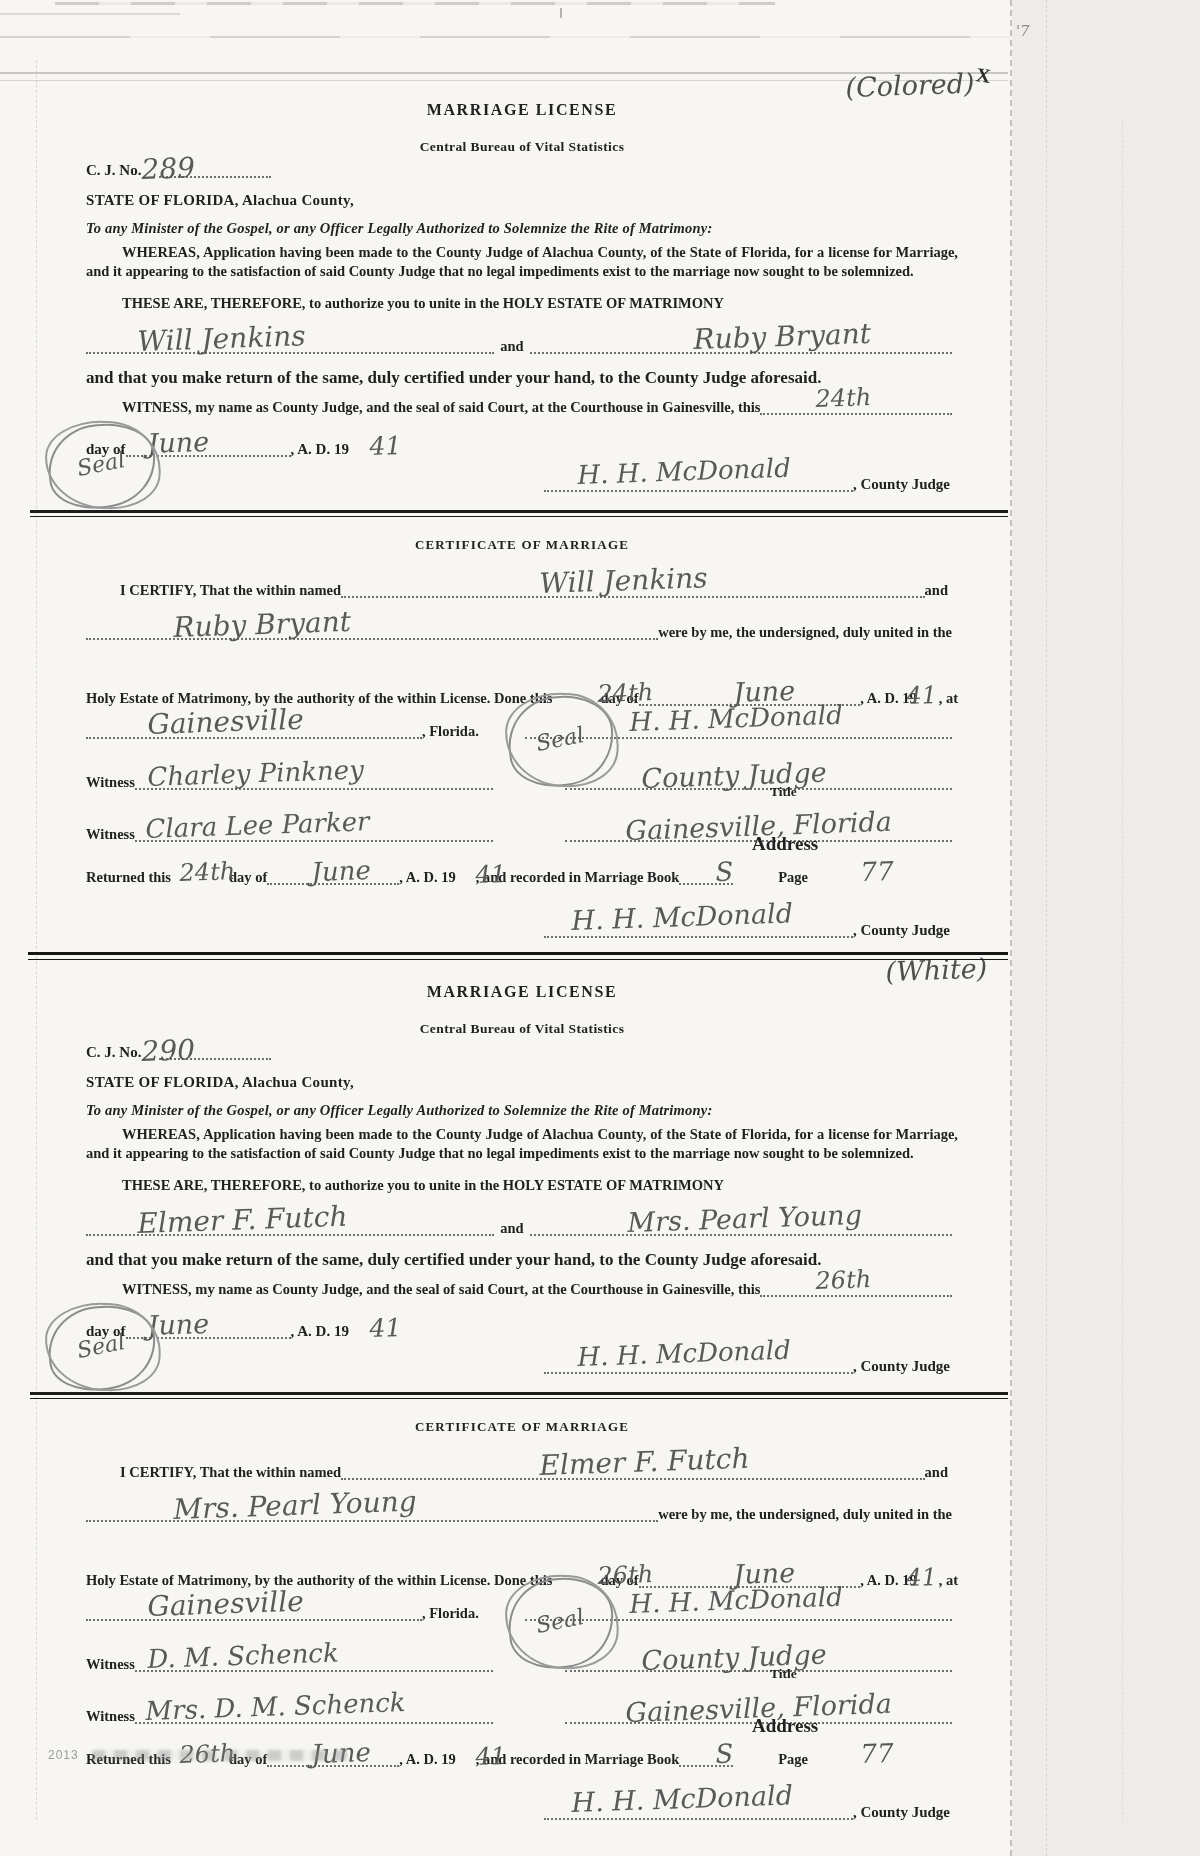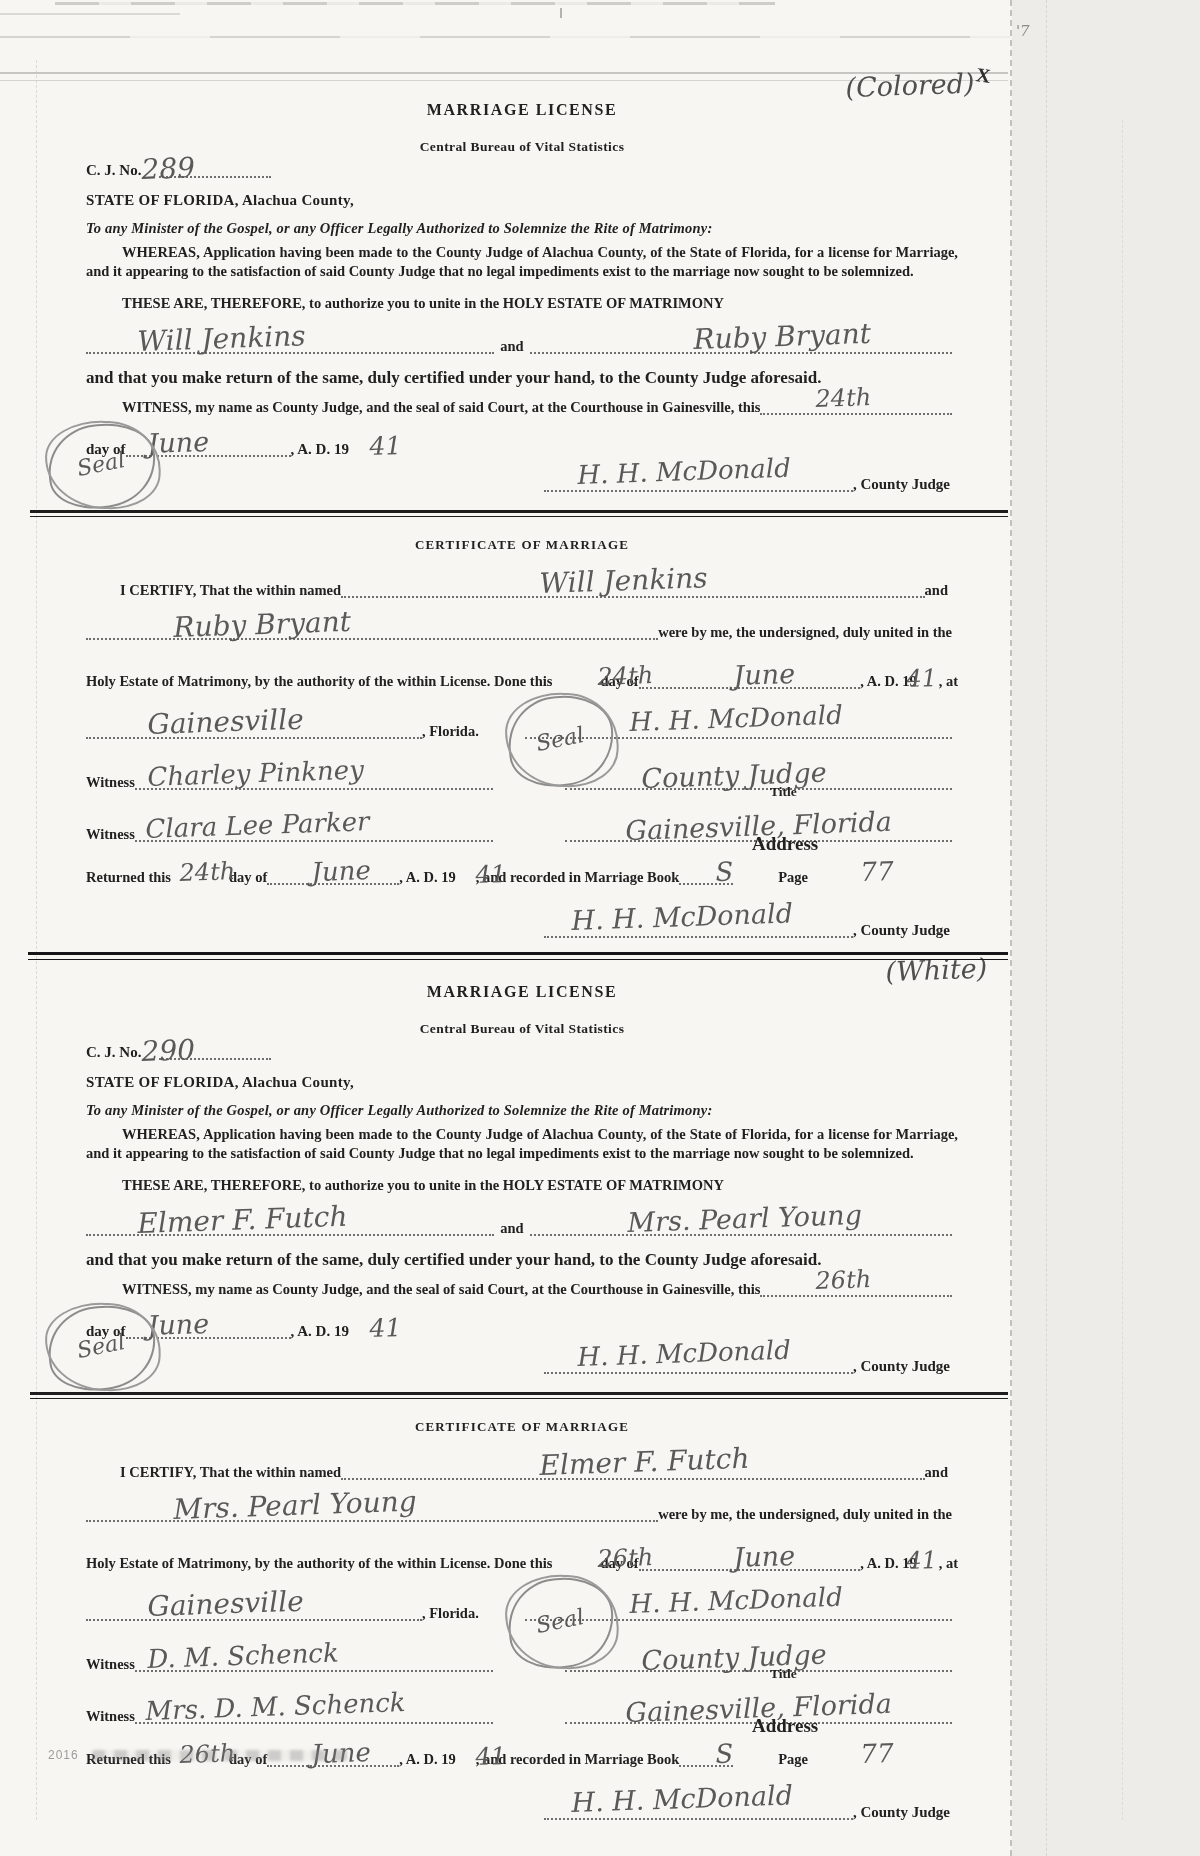--- a/index.html
+++ b/index.html
@@ -65,21 +65,21 @@
   .seal-2{left:426px;top:608px;width:102px;height:86px;}
   .r-jsig{top:384px;left:462px;width:406px;font-size:15px;}
   .hw-jsig{left:34px;bottom:6px;font-size:26px;}
   .rule1{position:absolute;top:422px;left:-52px;width:978px;height:3px;
          border-top:3px solid #1d1d1d;border-bottom:1.5px solid #1d1d1d;}
   .r-certtitle{top:445px;font-size:13px;letter-spacing:1.2px;}
   .r-icert{top:490px;left:38px;width:828px;font-size:14.5px;}
   .hw-cgroom{left:420px;bottom:2px;font-size:28px;}
   .r-bride2{top:532px;left:4px;width:866px;font-size:14.5px;}
   .hw-cbride{left:88px;bottom:0;font-size:28px;}
-  .r-holy{top:581px;left:4px;width:872px;font-size:14.5px;justify-content:flex-end;}
+  .r-holy{top:598px;left:4px;width:872px;font-size:14.5px;justify-content:flex-end;}
   .hw-dday{left:512px;bottom:2px;font-size:24px;}
   .hw-dmonth{left:648px;bottom:2px;font-size:27px;}
   .hw-dyear{right:20px;bottom:0;font-size:24px;}
   .r-place{top:631px;left:4px;width:866px;font-size:14.5px;}
   .hw-place{left:62px;bottom:2px;font-size:28px;}
   .hw-csig{left:544px;bottom:6px;font-size:26px;}
   .r-w1{top:682px;left:4px;width:866px;font-size:14.5px;}
   .r-w2{top:734px;left:4px;width:866px;font-size:14.5px;}
   .hw-w1{left:62px;bottom:2px;font-size:26px;}
   .hw-title{left:556px;bottom:0;font-size:27px;}
@@ -352,16 +352,16 @@
       <span class="hw hw-book">S</span>
       <span class="hw hw-page">77</span>
     </div>
     <div class="row r-fsig">
       <span class="dot dot-f"></span>
       <span class="p">, County Judge</span>
       <span class="hw hw-fsig">H. H. McDonald</span>
     </div>
   </div>
 
-  <div class="wm">2016</div>
+  <div class="wm">2013</div>
   <div class="wm-blur"></div>
 
 </div>
 
 </body></html>

